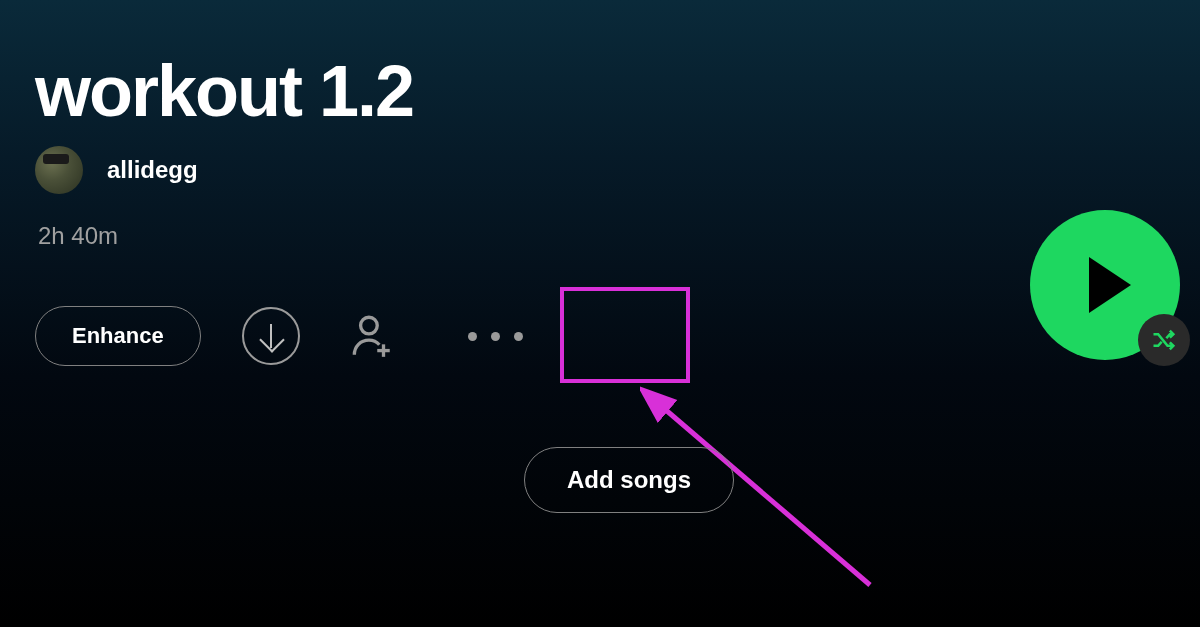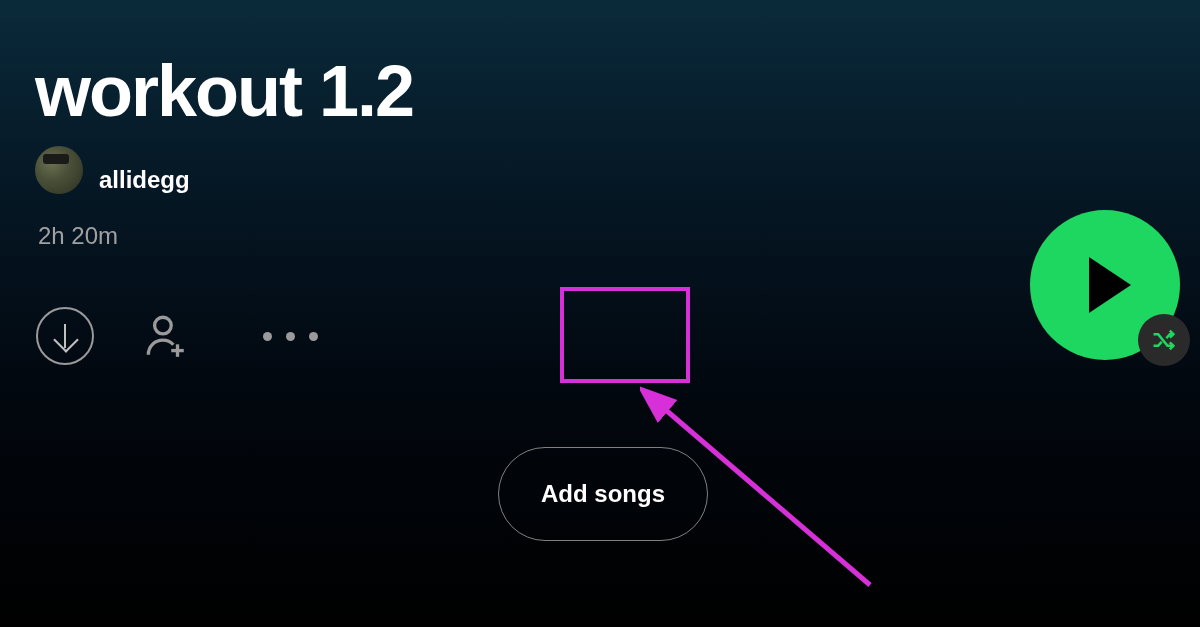--- a/index.html
+++ b/index.html
@@ -23,22 +23,22 @@
       font-size: 72px;
       font-weight: 800;
       letter-spacing: -2px;
       color: #ffffff;
     }
     .owner-row {
       position: absolute;
       top: 146px;
       left: 35px;
       display: flex;
-      align-items: flex-end;
-      gap: 16px;
+      align-items: center;
+      gap: 24px;
     }
     .avatar {
       width: 48px;
       height: 48px;
       border-radius: 50%;
       background: radial-gradient(circle at 35% 35%, #6b7050 0%, #4a5038 40%, #2a3020 100%);
       position: relative;
       overflow: hidden;
     }
     .avatar::before {
@@ -147,24 +147,24 @@
     }
     .arrow-annotation {
       position: absolute;
       top: 385px;
       left: 640px;
       pointer-events: none;
     }
     .add-songs-btn {
       position: absolute;
       top: 447px;
-      left: 498px;
+      left: 524px;
       border: 1.5px solid #808080;
       border-radius: 50px;
-      padding: 32px 42px;
+      padding: 18px 42px;
       font-size: 24px;
       font-weight: 700;
       color: #ffffff;
       background: transparent;
       cursor: pointer;
     }
     .play-button {
       position: absolute;
       top: 210px;
       right: 20px;
@@ -205,23 +205,24 @@
 </head>
 <body>
 
 <h1 class="playlist-title">workout 1.2</h1>
 
 <div class="owner-row">
   <div class="avatar"></div>
   <span class="owner-name">allidegg</span>
 </div>
 
-<div class="duration">2h 20m</div>
+<div class="duration">2h 40m</div>
 
 <div class="action-row">
+  <button class="enhance-btn">Enhance</button>
 
   <div class="icon-btn">
     <div class="circle-icon">
       <div class="download-arrow"></div>
     </div>
   </div>
 
   <div class="icon-btn">
     <svg class="add-user-svg" viewBox="0 0 24 24" fill="none" stroke="#9a9a9a" stroke-width="1.6">
       <circle cx="11" cy="7" r="4"></circle>

